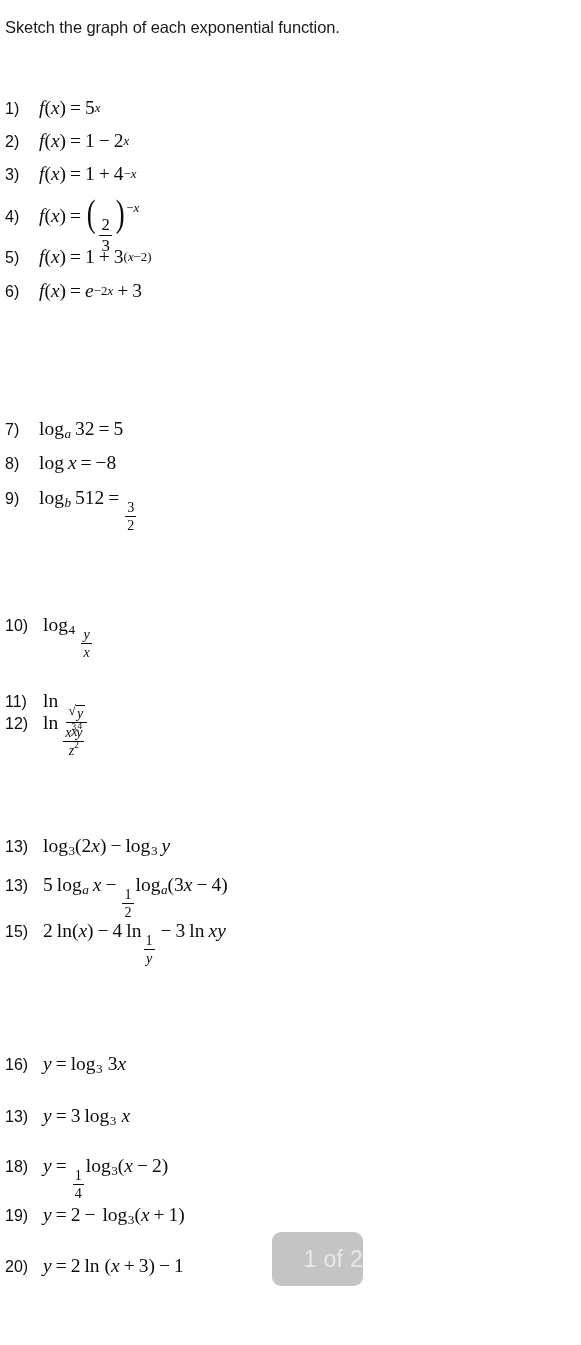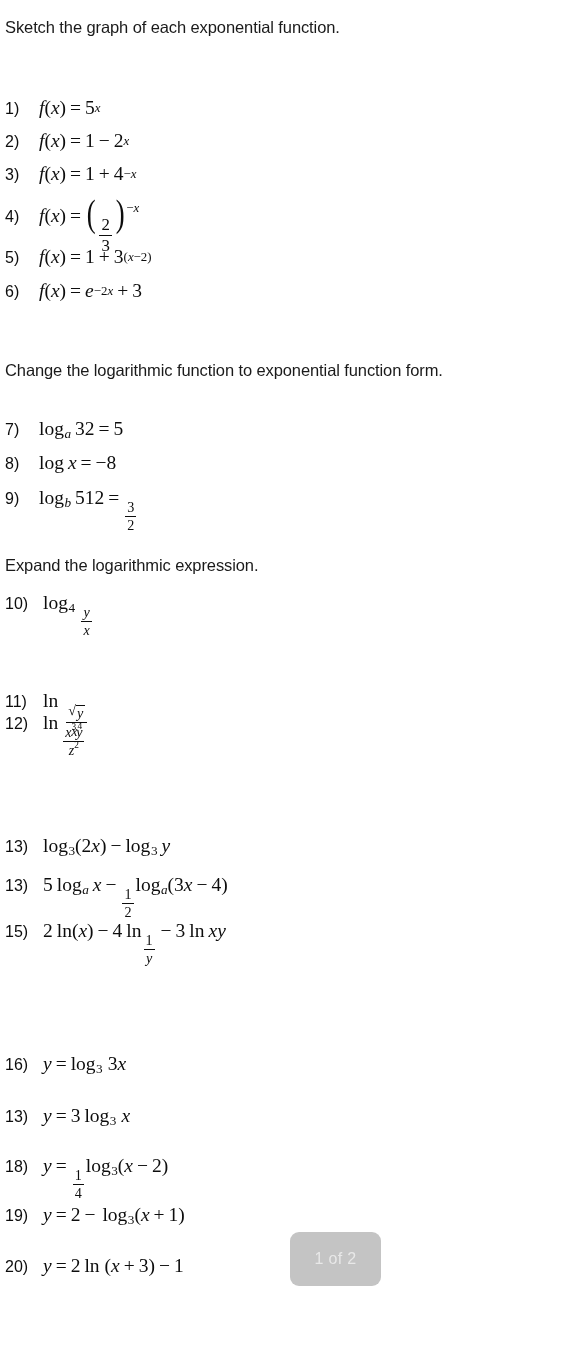--- a/index.html
+++ b/index.html
@@ -155,31 +155,31 @@
   .radical .rad-body {
     border-top: 1.2px solid #0d0d0d;
     padding: 0 2px 0 1px;
     margin-top: 1.5px;
     line-height: 1.1;
   }
 
   
   .page-badge {
     position: absolute;
-    left: 290px;
+    left: 272px;
     top: 1232px;
     width: 91px;
     height: 54px;
     background: #c4c4c4;
     border-radius: 9px;
     display: flex;
     align-items: center;
-    justify-content: center;
+    justify-content: flex-end;
     font-family: "Liberation Sans", sans-serif;
-    font-size: 16px;
+    font-size: 23px;
     color: #e8e8e8;
     letter-spacing: 0.3px;
   }
 </style>
 </head>
 <body>
 
 <div class="page">
 
   <div class="heading" style="top:18px">Sketch the graph of each exponential function.</div>
@@ -269,21 +269,20 @@
         <i class="v">x</i>
         <span class="rm">)</span>
         <span class="op">=</span>
         <i class="v">e</i>
         <sup class="ex"><span class="rm">−2</span><i class="v">x</i></sup>
         <span class="op">+</span>
         <span class="rm">3</span>
     </span>
   </div>
 
-  <div class="heading" style="top:361px">Change the logarithmic function to exponential function form.</div>
 
   <div class="item" style="top:418px">
     <span class="num w1">7)</span>
     <span class="expr">
       <span class="rm">log</span>
         <sub class="sb"><i class="v">a</i></sub>
         <span style="padding-left:4px"></span>
         <span class="rm">32</span>
         <span class="op">=</span>
         <span class="rm">5</span>
@@ -310,23 +309,22 @@
         <span class="rm">512</span>
         <span class="op">=</span>
       <span class="frac">
           <span class="top rm">3</span>
           <span class="bar"></span>
           <span class="bot rm">2</span>
         </span>
     </span>
   </div>
 
-  <div class="heading" style="top:556px">Expand the logarithmic expression.</div>
-
-  <div class="item" style="top:592px">
+
+  <div class="item" style="top:614px">
     <span class="num w2">10)</span>
     <span class="expr">
       <span class="rm">log</span>
         <sub class="sb rm" style="font-style:normal">4</sub>
         <span style="padding-left:4px"></span>
       <span class="frac">
           <span class="top"><i class="v">y</i></span>
           <span class="bar"></span>
           <span class="bot"><i class="v">x</i></span>
         </span>

